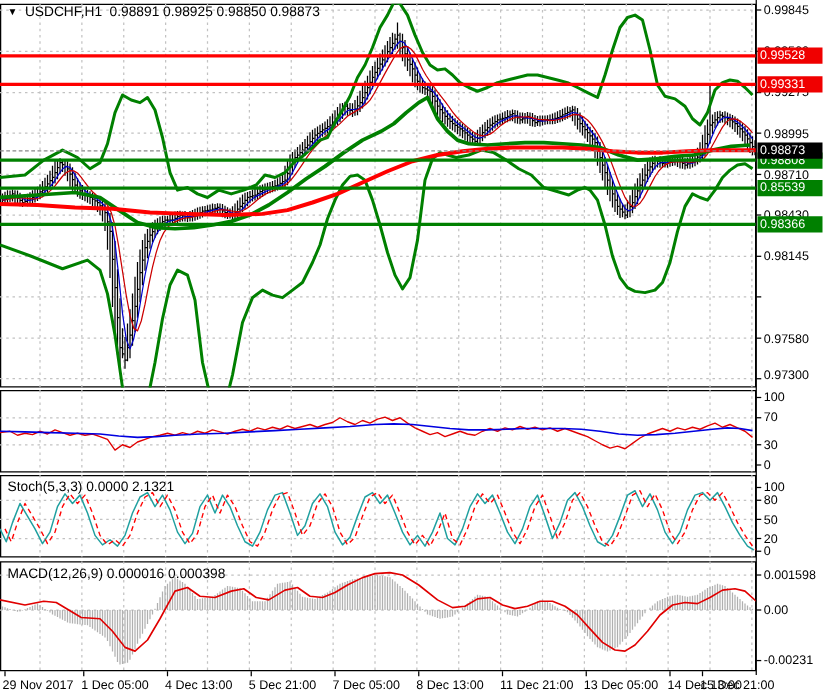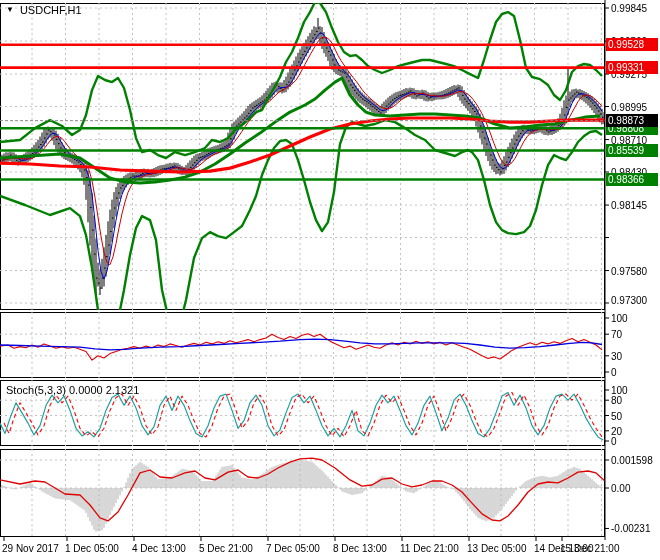--- a/index.html
+++ b/index.html
@@ -1095,23 +1095,25 @@
       <line x1="335" y1="537" x2="335" y2="541" stroke="#000"></line>
       <line x1="402" y1="537" x2="402" y2="541" stroke="#000"></line>
       <line x1="469" y1="537" x2="469" y2="541" stroke="#000"></line>
       <line x1="536" y1="537" x2="536" y2="541" stroke="#000"></line>
       <line x1="562" y1="537" x2="562" y2="541" stroke="#000"></line>
     </svg>
 
   <div id="title-row">
     <span class="tri">▼</span>
     <span>USDCHF,H1</span>
+    <span>0.98891 0.98925 0.98850 0.98873</span>
   </div>
 
   <div class="panel-label" style="top:384px">Stoch(5,3,3) 0.0000 2.1321</div>
+  <div class="panel-label" style="top:453px">MACD(12,26,9) 0.000016 0.000398</div>
 
   <div id="overlays">
       <div class="tick-label" style="left: 611px; top: 3px;">0.99845</div>
       <div class="tick-label" style="left: 611px; top: 36.0343px;">0.99560</div>
       <div class="tick-label" style="left: 611px; top: 69.0687px;">0.99275</div>
       <div class="tick-label" style="left: 611px; top: 101.523px;">0.98995</div>
       <div class="tick-label" style="left: 611px; top: 134.558px;">0.98710</div>
       <div class="tick-label" style="left: 611px; top: 167.013px;">0.98430</div>
       <div class="tick-label" style="left: 611px; top: 200.047px; text-align: right;">0.98145</div>
       <div class="tick-label" style="left: 616px; top: 232.502px; padding-left: 48px;">0.97865</div>

